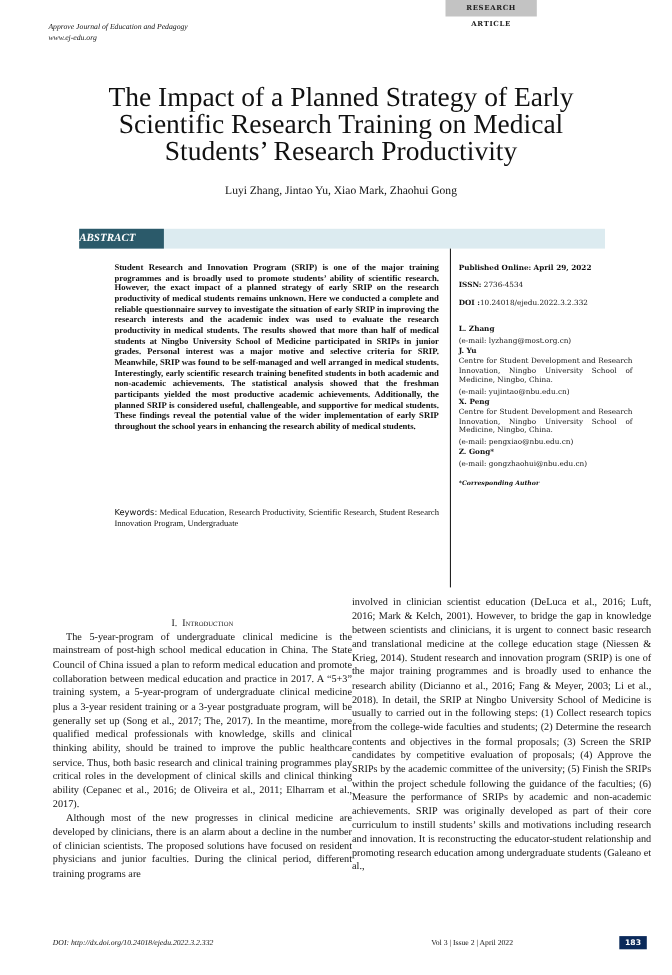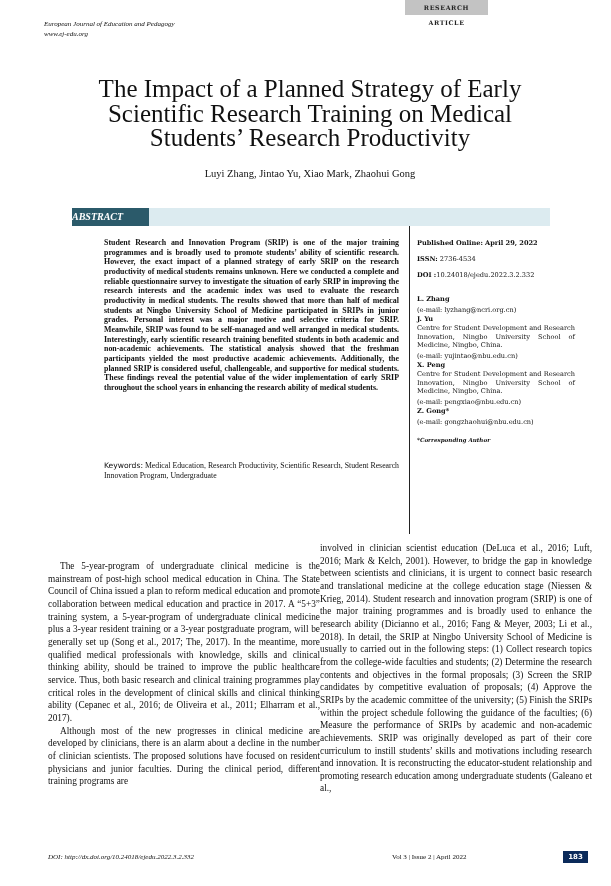--- a/index.html
+++ b/index.html
@@ -30,21 +30,21 @@
   .col2 p { text-indent: 0; }
   .footer-doi { position: absolute; left: 48px; top: 853px; font-size: 7px; font-style: italic; }
   .footer-vol { position: absolute; left: 392px; top: 853px; font-size: 7px; }
   .pg { position: absolute; left: 563px; top: 851px; width: 25px; height: 12px; background: #0b2a5a; color: #fff; font-size: 7px; font-weight: bold; text-align: center; line-height: 12px; font-family: "DejaVu Sans", sans-serif; }
 </style>
 </head>
 <body>
 
 <div class="tag">RESEARCH ARTICLE</div>
 <div class="journal">
-  <div>European Journal of Education and Pedagogy</div>
+  <div>Approve Journal of Education and Pedagogy</div>
   <div>www.ej-edu.org</div>
 </div>
 
 <div class="title">The Impact of a Planned Strategy of Early Scientific Research Training on Medical Students’ Research Productivity</div>
 <div class="authors">Luyi Zhang, Jintao Yu, Xiao Mark, Zhaohui Gong</div>
 
 <div class="abs-band"></div>
 <div class="abs-label">ABSTRACT</div>
 <div class="abs-text">Student Research and Innovation Program (SRIP) is one of the major training programmes and is broadly used to promote students’ ability of scientific research. However, the exact impact of a planned strategy of early SRIP on the research productivity of medical students remains unknown. Here we conducted a complete and reliable questionnaire survey to investigate the situation of early SRIP in improving the research interests and the academic index was used to evaluate the research productivity in medical students. The results showed that more than half of medical students at Ningbo University School of Medicine participated in SRIPs in junior grades. Personal interest was a major motive and selective criteria for SRIP. Meanwhile, SRIP was found to be self-managed and well arranged in medical students. Interestingly, early scientific research training benefited students in both academic and non-academic achievements. The statistical analysis showed that the freshman participants yielded the most productive academic achievements. Additionally, the planned SRIP is considered useful, challengeable, and supportive for medical students. These findings reveal the potential value of the wider implementation of early SRIP throughout the school years in enhancing the research ability of medical students.</div>
 <div class="vline"></div>
@@ -52,37 +52,41 @@
   <b>Keywords:</b>
   <span>Medical Education, Research Productivity, Scientific Research, Student Research Innovation Program, Undergraduate</span>
 </div>
 
 <div class="side">
   <p class="pub"><b>Published Online:</b> <b>April 29, 2022</b></p>
   <p class="pub"><b>ISSN:</b> <span>2736-4534</span></p>
   <p class="pub" style="margin-bottom:16px"><b>DOI :</b><span>10.24018/ejedu.2022.3.2.332</span></p>
 
   <p class="auth-name">L. Zhang</p>
-  <p class="em">(e-mail: lyzhang@ncri.org.cn)</p>
+  <p class="em">(e-mail: lyzhang@most.org.cn)</p>
 
   <p class="auth-name">J. Yu</p>
   <p class="aff">Centre for Student Development and Research Innovation, Ningbo University School of Medicine, Ningbo, China.</p>
   <p class="em">(e-mail: yujintao@nbu.edu.cn)</p>
 
   <p class="auth-name">X. Peng</p>
   <p class="aff">Centre for Student Development and Research Innovation, Ningbo University School of Medicine, Ningbo, China.</p>
   <p class="em">(e-mail: pengxiao@nbu.edu.cn)</p>
 
   <p class="auth-name">Z. Gong*</p>
   <p class="em">(e-mail: gongzhaohui@nbu.edu.cn)</p>
 
   <p class="corr">*Corresponding Author</p>
 </div>
 
 <div class="col col1">
+  <div class="sect">
+    <span>I.</span>&nbsp;
+    <span class="sc">Introduction</span>
+  </div>
   <p>The 5-year-program of undergraduate clinical medicine is the mainstream of post-high school medical education in China. The State Council of China issued a plan to reform medical education and promote collaboration between medical education and practice in 2017. A “5+3” training system, a 5-year-program of undergraduate clinical medicine plus a 3-year resident training or a 3-year postgraduate program, will be generally set up (Song et al., 2017; The, 2017). In the meantime, more qualified medical professionals with knowledge, skills and clinical thinking ability, should be trained to improve the public healthcare service. Thus, both basic research and clinical training programmes play critical roles in the development of clinical skills and clinical thinking ability (Cepanec et al., 2016; de Oliveira et al., 2011; Elharram et al., 2017).</p>
   <p>Although most of the new progresses in clinical medicine are developed by clinicians, there is an alarm about a decline in the number of clinician scientists. The proposed solutions have focused on resident physicians and junior faculties. During the clinical period, different training programs are</p>
 </div>
 
 <div class="col col2">
   <p>involved in clinician scientist education (DeLuca et al., 2016; Luft, 2016; Mark &amp; Kelch, 2001). However, to bridge the gap in knowledge between scientists and clinicians, it is urgent to connect basic research and translational medicine at the college education stage (Niessen &amp; Krieg, 2014). Student research and innovation program (SRIP) is one of the major training programmes and is broadly used to enhance the research ability (Dicianno et al., 2016; Fang &amp; Meyer, 2003; Li et al., 2018). In detail, the SRIP at Ningbo University School of Medicine is usually to carried out in the following steps: (1) Collect research topics from the college-wide faculties and students; (2) Determine the research contents and objectives in the formal proposals; (3) Screen the SRIP candidates by competitive evaluation of proposals; (4) Approve the SRIPs by the academic committee of the university; (5) Finish the SRIPs within the project schedule following the guidance of the faculties; (6) Measure the performance of SRIPs by academic and non-academic achievements. SRIP was originally developed as part of their core curriculum to instill students’ skills and motivations including research and innovation. It is reconstructing the educator-student relationship and promoting research education among undergraduate students (Galeano et al.,</p>
 </div>
 
 <div class="footer-doi">DOI: http://dx.doi.org/10.24018/ejedu.2022.3.2.332</div>
 <div class="footer-vol">Vol 3 | Issue 2 | April 2022</div>

